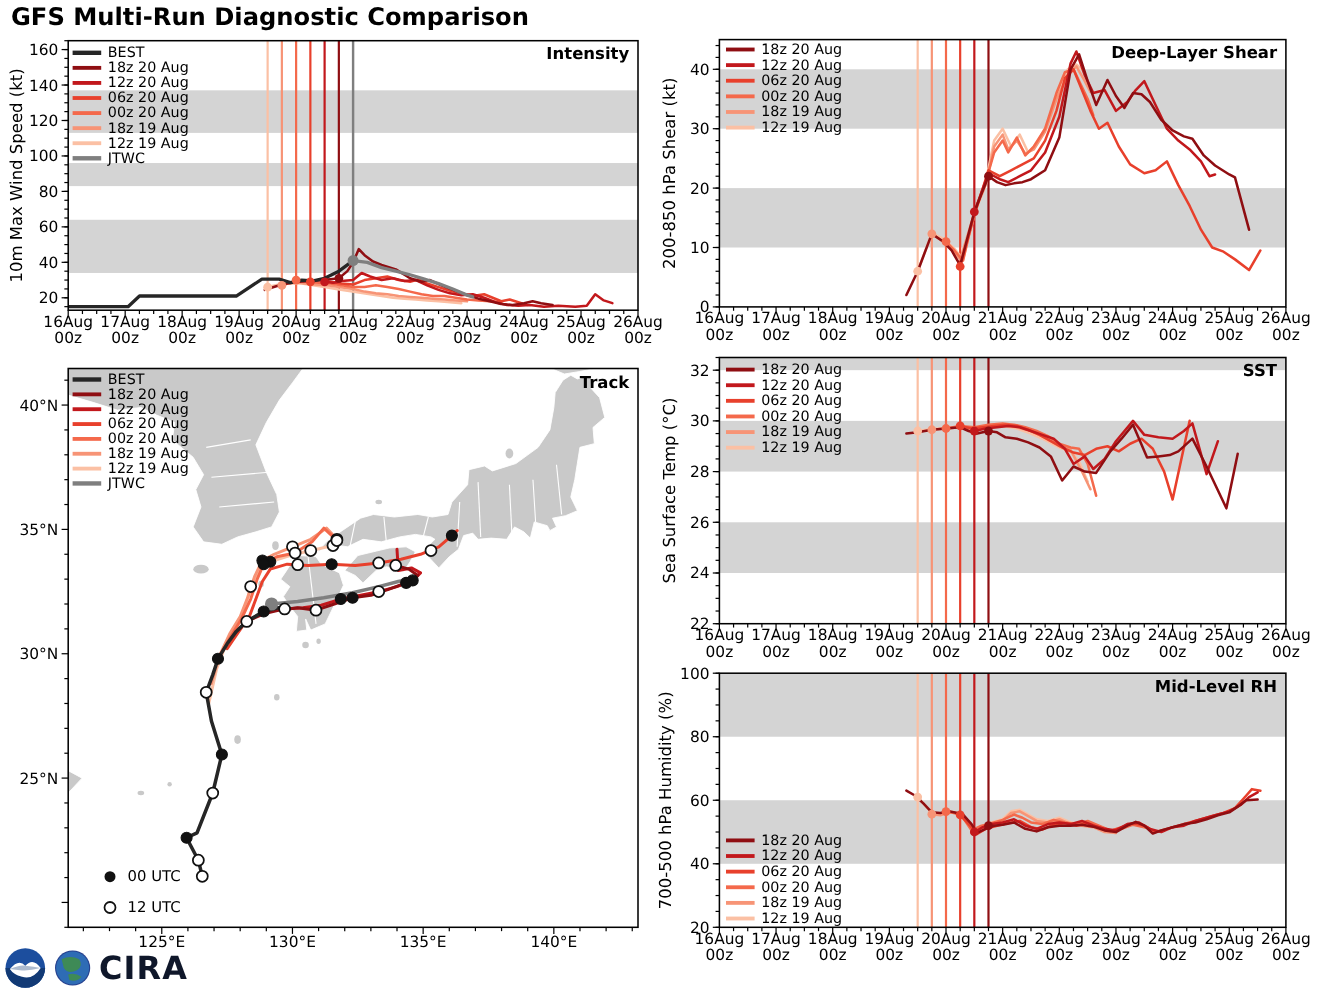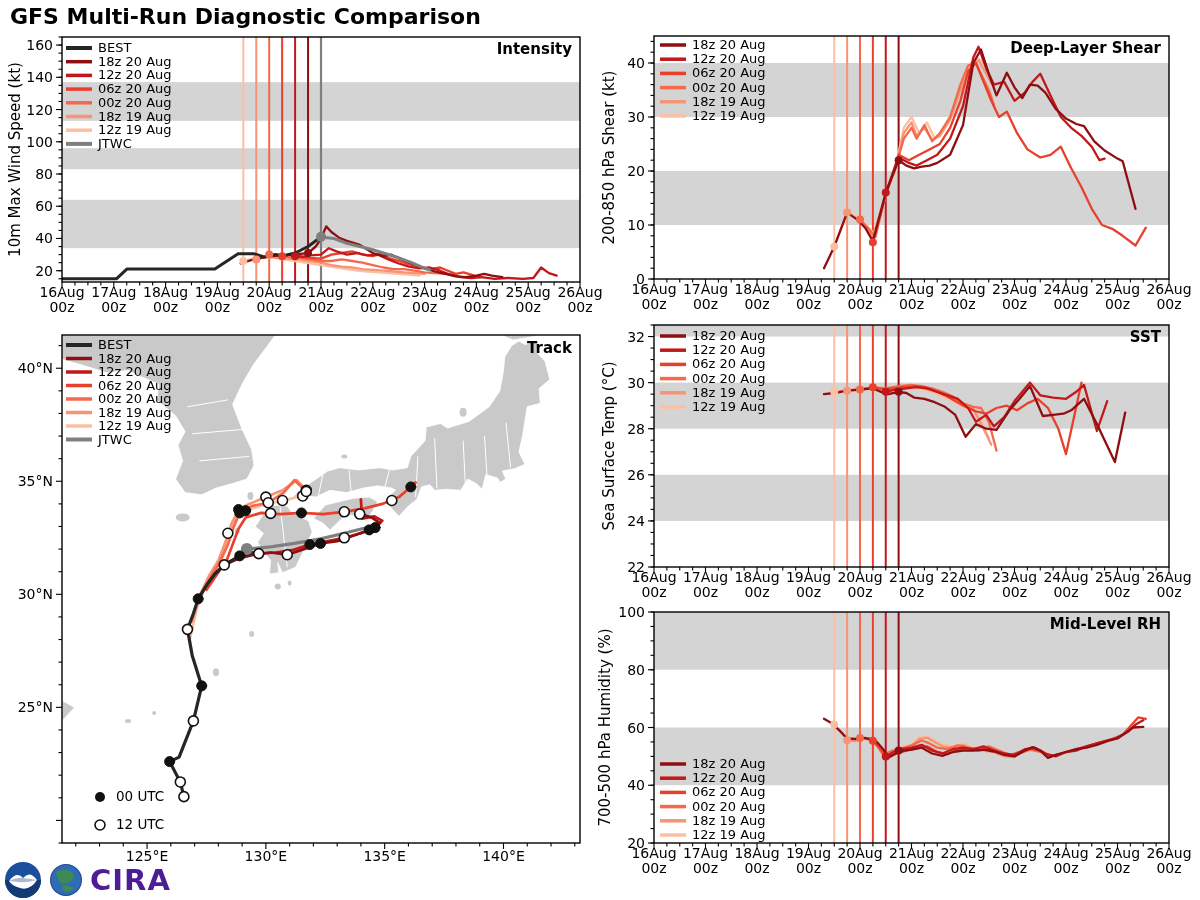--- a/index.html
+++ b/index.html
@@ -4,21 +4,21 @@
 <style>
   html,body{margin:0;padding:0;background:#ffffff;}
   body{font-family:"DejaVu Sans",sans-serif;}
   #canvas{position:relative;width:1198px;height:900px;background:#ffffff;overflow:hidden;}
   .fig-title{position:absolute;top:4px;font-weight:bold;font-size:22px;color:#000;}
   #title-left{left:10px;}
   #title-right{right:16px;}
   #fig-svg{position:absolute;left:0;top:0;}
   svg text{font-family:"DejaVu Sans",sans-serif;fill:#000;}
   #logos{position:absolute;left:4px;top:860px;height:40px;display:flex;align-items:center;gap:6px;}
-  #cira-text{font-weight:800;font-size:29px;color:#4c1d95;letter-spacing:1px;line-height:1;}
+  #cira-text{font-weight:800;font-size:29px;color:#0f172a;letter-spacing:1px;line-height:1;}
 </style>
 </head>
 <body>
 
 <div id="canvas">
   <div id="title-left" class="fig-title">GFS Multi-Run Diagnostic Comparison</div>
   <svg id="fig-svg" width="1200" height="900">
       <g>
         <clipPath id="clip-intensity">
           <rect x="62" y="37" width="518" height="245"></rect>

